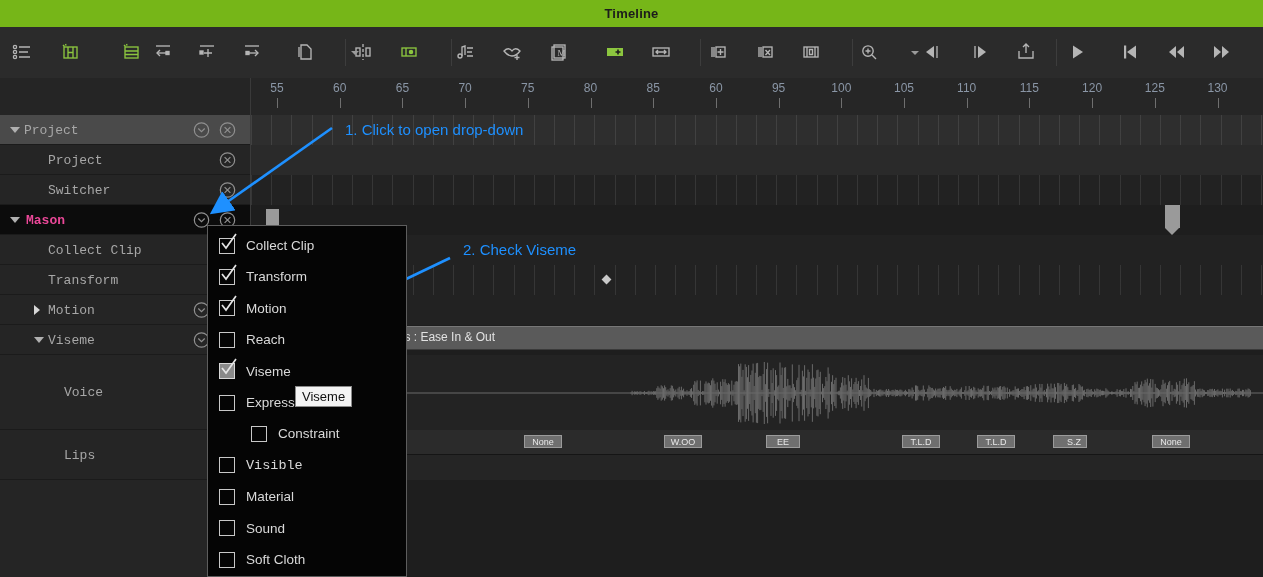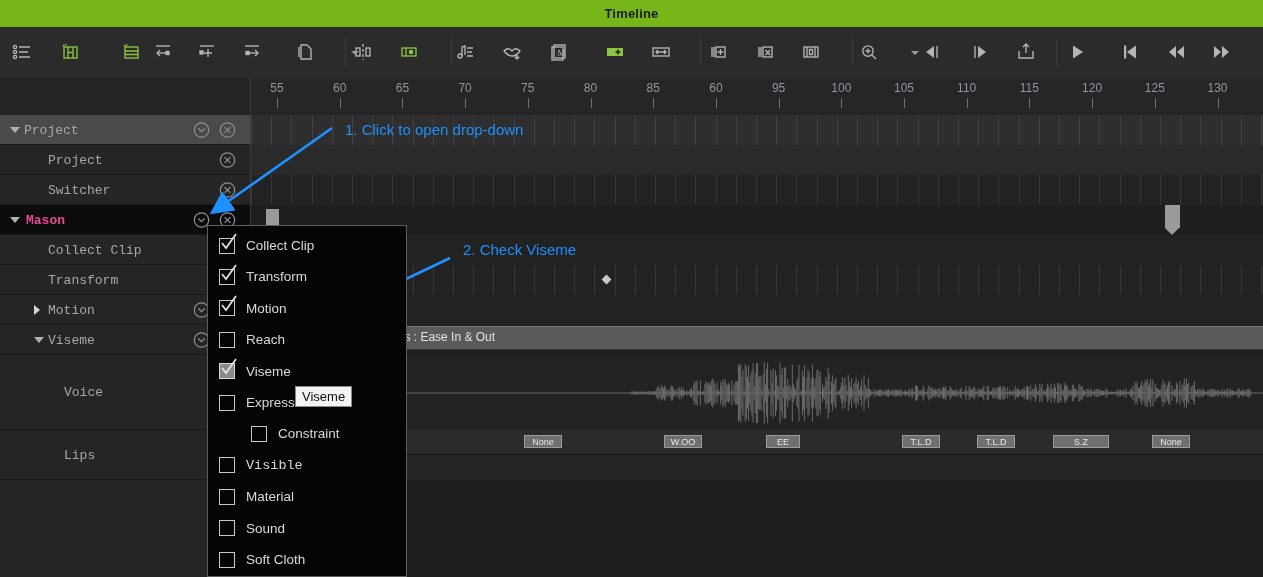--- a/index.html
+++ b/index.html
@@ -475,21 +475,21 @@
       <div class="trk " style="top: 240px; height: 75px; background: rgb(35, 35, 35);"><svg width="1013" height="75">
           <path d="M0 38 H1013M380.0 37.3 V38.7M381.1 35.8 V40.2M382.2 37.2 V38.8M383.4 36.4 V39.6M384.5 36.7 V39.3M385.6 36.6 V39.4M386.7 36.3 V39.7M387.8 37.0 V39.0M389.0 36.2 V39.8M390.1 36.6 V39.4M391.2 37.3 V38.7M392.3 37.0 V39.0M393.4 36.0 V40.0M394.6 37.3 V38.7M395.7 37.0 V39.0M396.8 36.6 V39.4M397.9 35.8 V40.2M399.0 36.6 V39.4M400.2 36.3 V39.7M401.3 36.8 V39.2M402.4 36.1 V39.9M403.5 36.4 V39.6M404.6 36.2 V39.8M405.8 33.2 V42.8M406.9 31.2 V44.8M408.0 32.6 V43.4M409.1 33.7 V42.3M410.2 30.3 V45.7M411.4 31.4 V44.6M412.5 33.2 V42.8M413.6 30.4 V45.6M414.7 32.2 V43.8M415.8 35.3 V40.7M417.0 34.4 V41.6M418.1 35.9 V40.1M419.2 33.2 V42.8M420.3 30.4 V45.6M421.4 30.8 V45.2M422.6 33.6 V42.4M423.7 35.7 V40.3M424.8 34.5 V41.5M425.9 36.8 V39.2M427.0 33.4 V42.6M428.2 31.8 V44.2M429.3 35.2 V40.8M430.4 31.7 V44.3M431.5 35.3 V40.7M432.6 33.7 V42.3M433.8 36.3 V39.7M434.9 36.5 V39.5M436.0 35.2 V40.8M437.1 36.5 V39.5M438.2 36.0 V40.0M439.4 34.2 V41.8M440.5 33.1 V42.9M441.6 36.4 V39.6M442.7 29.7 V46.3M443.8 26.1 V49.9M445.0 27.4 V48.6M446.1 25.4 V50.6M447.2 34.9 V41.1M448.3 36.1 V39.9M449.4 25.6 V50.4M450.6 37.1 V38.9M451.7 36.0 V40.0M452.8 36.2 V39.8M453.9 28.7 V47.3M455.0 26.4 V49.6M456.2 28.5 V47.5M457.3 27.6 V48.4M458.4 28.2 V47.8M459.5 30.2 V45.8M460.6 25.4 V50.6M461.8 23.3 V52.7M462.9 25.6 V50.4M464.0 28.7 V47.3M465.1 35.1 V40.9M466.2 27.3 V48.7M467.4 34.6 V41.4M468.5 36.7 V39.3M469.6 26.7 V49.3M470.7 31.1 V44.9M471.8 24.2 V51.8M473.0 26.9 V49.1M474.1 24.3 V51.7M475.2 28.3 V47.7M476.3 29.9 V46.1M477.4 28.1 V47.9M478.6 29.3 V46.7M479.7 36.3 V39.7M480.8 25.6 V50.4M481.9 35.3 V40.7M483.0 29.7 V46.3M484.2 26.7 V49.3M485.3 26.1 V49.9M486.4 26.5 V49.5M487.5 9.1 V66.9M488.6 11.3 V64.7M489.8 8.6 V67.4M490.9 21.8 V54.2M492.0 14.9 V61.1M493.1 35.3 V40.7M494.2 9.3 V66.7M495.4 11.9 V64.1M496.5 22.2 V53.8M497.6 10.1 V65.9M498.7 26.9 V49.1M499.8 19.9 V56.1M501.0 15.5 V60.5M502.1 8.6 V67.4M503.2 31.0 V45.0M504.3 17.8 V58.2M505.4 8.3 V67.7M506.6 7.9 V68.1M507.7 22.1 V53.9M508.8 20.8 V55.2M509.9 21.1 V54.9M511.0 34.8 V41.2M512.2 19.1 V56.9M513.3 7.0 V69.0M514.4 29.2 V46.8M515.5 14.1 V61.9M516.6 7.7 V68.3M517.8 34.1 V41.9M518.9 37.3 V38.7M520.0 15.1 V60.9M521.1 28.0 V48.0M522.2 13.3 V62.7M523.4 35.3 V40.7M524.5 15.1 V60.9M525.6 20.1 V55.9M526.7 31.7 V44.3M527.8 30.4 V45.6M529.0 7.5 V68.5M530.1 20.0 V56.0M531.2 12.5 V63.5M532.3 32.9 V43.1M533.4 12.7 V63.3M534.6 12.2 V63.8M535.7 31.3 V44.7M536.8 23.9 V52.1M537.9 30.4 V45.6M539.0 30.3 V45.7M540.2 33.2 V42.8M541.3 9.4 V66.6M542.4 28.9 V47.1M543.5 32.2 V43.8M544.6 35.2 V40.8M545.8 25.2 V50.8M546.9 22.7 V53.3M548.0 9.8 V66.2M549.1 36.8 V39.2M550.2 34.8 V41.2M551.4 15.7 V60.3M552.5 21.4 V54.6M553.6 10.2 V65.8M554.7 35.8 V40.2M555.8 22.8 V53.2M557.0 14.6 V61.4M558.1 17.0 V59.0M559.2 34.5 V41.5M560.3 23.6 V52.4M561.4 9.2 V66.8M562.6 22.6 V53.4M563.7 31.9 V44.1M564.8 23.5 V52.5M565.9 15.2 V60.8M567.0 14.6 V61.4M568.2 22.0 V54.0M569.3 16.8 V59.2M570.4 36.6 V39.4M571.5 28.8 V47.2M572.6 33.1 V42.9M573.8 31.2 V44.8M574.9 22.0 V54.0M576.0 26.2 V49.8M577.1 12.4 V63.6M578.2 18.7 V57.3M579.4 36.5 V39.5M580.5 26.8 V49.2M581.6 20.2 V55.8M582.7 29.1 V46.9M583.8 25.0 V51.0M585.0 22.7 V53.3M586.1 37.3 V38.7M587.2 35.9 V40.1M588.3 35.6 V40.4M589.4 32.4 V43.6M590.6 27.7 V48.3M591.7 22.1 V53.9M592.8 30.4 V45.6M593.9 22.9 V53.1M595.0 29.6 V46.4M596.2 35.6 V40.4M597.3 20.2 V55.8M598.4 26.3 V49.7M599.5 31.9 V44.1M600.6 23.3 V52.7M601.8 34.5 V41.5M602.9 29.1 V46.9M604.0 27.0 V49.0M605.1 22.8 V53.2M606.2 28.9 V47.1M607.4 26.2 V49.8M608.5 35.0 V41.0M609.6 31.0 V45.0M610.7 24.4 V51.6M611.8 35.3 V40.7M613.0 20.2 V55.8M614.1 29.8 V46.2M615.2 32.5 V43.5M616.3 33.6 V42.4M617.4 22.9 V53.1M618.6 34.2 V41.8M619.7 35.0 V41.0M620.8 36.4 V39.6M621.9 37.3 V38.7M623.0 33.9 V42.1M624.2 36.8 V39.2M625.3 34.9 V41.1M626.4 35.9 V40.1M627.5 35.3 V40.7M628.6 34.6 V41.4M629.8 34.5 V41.5M630.9 35.5 V40.5M632.0 35.4 V40.6M633.1 37.0 V39.0M634.2 35.4 V40.6M635.4 34.1 V41.9M636.5 35.8 V40.2M637.6 34.0 V42.0M638.7 35.6 V40.4M639.8 36.3 V39.7M641.0 35.0 V41.0M642.1 34.8 V41.2M643.2 35.8 V40.2M644.3 34.4 V41.6M645.4 35.0 V41.0M646.6 34.9 V41.1M647.7 35.8 V40.2M648.8 34.7 V41.3M649.9 34.6 V41.4M651.0 35.4 V40.6M652.2 36.9 V39.1M653.3 35.9 V40.1M654.4 34.8 V41.2M655.5 36.3 V39.7M656.6 36.9 V39.1M657.8 34.1 V41.9M658.9 34.4 V41.6M660.0 35.6 V40.4M661.1 32.5 V43.5M662.2 34.8 V41.2M663.4 37.0 V39.0M664.5 30.4 V45.6M665.6 30.5 V45.5M666.7 31.2 V44.8M667.8 34.8 V41.2M669.0 36.0 V40.0M670.1 35.0 V41.0M671.2 34.6 V41.4M672.3 30.5 V45.5M673.4 34.5 V41.5M674.6 37.1 V38.9M675.7 36.7 V39.3M676.8 33.7 V42.3M677.9 30.4 V45.6M679.0 32.0 V44.0M680.2 33.0 V43.0M681.3 32.9 V43.1M682.4 34.5 V41.5M683.5 35.5 V40.5M684.6 33.5 V42.5M685.8 35.3 V40.7M686.9 33.7 V42.3M688.0 33.7 V42.3M689.1 33.4 V42.6M690.2 36.0 V40.0M691.4 33.3 V42.7M692.5 32.0 V44.0M693.6 32.9 V43.1M694.7 31.1 V44.9M695.8 34.8 V41.2M697.0 35.4 V40.6M698.1 34.8 V41.2M699.2 31.2 V44.8M700.3 33.6 V42.4M701.4 34.9 V41.1M702.6 35.7 V40.3M703.7 34.7 V41.3M704.8 35.1 V40.9M705.9 33.9 V42.1M707.0 36.6 V39.4M708.2 35.4 V40.6M709.3 34.2 V41.8M710.4 32.4 V43.6M711.5 37.2 V38.8M712.6 37.1 V38.9M713.8 35.2 V40.8M714.9 31.1 V44.9M716.0 36.2 V39.8M717.1 35.2 V40.8M718.2 31.0 V45.0M719.4 34.1 V41.9M720.5 33.3 V42.7M721.6 35.2 V40.8M722.7 31.8 V44.2M723.8 32.7 V43.3M725.0 35.4 V40.6M726.1 36.9 V39.1M727.2 33.4 V42.6M728.3 34.6 V41.4M729.4 34.3 V41.7M730.6 34.7 V41.3M731.7 32.9 V43.1M732.8 30.6 V45.4M733.9 36.6 V39.4M735.0 36.3 V39.7M736.2 31.1 V44.9M737.3 30.8 V45.2M738.4 36.0 V40.0M739.5 36.8 V39.2M740.6 35.8 V40.2M741.8 32.7 V43.3M742.9 34.5 V41.5M744.0 32.5 V43.5M745.1 35.3 V40.7M746.2 32.2 V43.8M747.4 32.7 V43.3M748.5 31.5 V44.5M749.6 31.0 V45.0M750.7 34.6 V41.4M751.8 31.9 V44.1M753.0 31.2 V44.8M754.1 32.5 V43.5M755.2 37.0 V39.0M756.3 32.6 V43.4M757.4 37.1 V38.9M758.6 34.2 V41.8M759.7 36.5 V39.5M760.8 36.3 V39.7M761.9 35.3 V40.7M763.0 35.2 V40.8M764.2 31.4 V44.6M765.3 34.1 V41.9M766.4 33.6 V42.4M767.5 33.4 V42.6M768.6 36.0 V40.0M769.8 35.0 V41.0M770.9 34.0 V42.0M772.0 34.2 V41.8M773.1 31.9 V44.1M774.2 35.2 V40.8M775.4 31.3 V44.7M776.5 31.1 V44.9M777.6 31.9 V44.1M778.7 36.2 V39.8M779.8 30.2 V45.8M781.0 35.4 V40.6M782.1 33.7 V42.3M783.2 33.6 V42.4M784.3 29.2 V46.8M785.4 32.5 V43.5M786.6 36.3 V39.7M787.7 35.3 V40.7M788.8 28.9 V47.1M789.9 32.6 V43.4M791.0 29.0 V47.0M792.2 36.3 V39.7M793.3 35.0 V41.0M794.4 36.7 V39.3M795.5 33.7 V42.3M796.6 28.7 V47.3M797.8 31.4 V44.6M798.9 34.4 V41.6M800.0 28.5 V47.5M801.1 33.3 V42.7M802.2 33.4 V42.6M803.4 28.8 V47.2M804.5 32.2 V43.8M805.6 36.7 V39.3M806.7 27.9 V48.1M807.8 28.1 V47.9M809.0 30.5 V45.5M810.1 28.9 V47.1M811.2 35.5 V40.5M812.3 34.5 V41.5M813.4 27.9 V48.1M814.6 31.0 V45.0M815.7 29.3 V46.7M816.8 32.2 V43.8M817.9 35.2 V40.8M819.0 35.1 V40.9M820.2 35.3 V40.7M821.3 30.1 V45.9M822.4 29.5 V46.5M823.5 34.0 V42.0M824.6 32.9 V43.1M825.8 35.6 V40.4M826.9 34.9 V41.1M828.0 29.0 V47.0M829.1 30.3 V45.7M830.2 31.8 V44.2M831.4 31.4 V44.6M832.5 35.4 V40.6M833.6 34.8 V41.2M834.7 37.2 V38.8M835.8 34.1 V41.9M837.0 33.7 V42.3M838.1 34.9 V41.1M839.2 34.7 V41.3M840.3 34.0 V42.0M841.4 36.3 V39.7M842.6 36.8 V39.2M843.7 34.3 V41.7M844.8 35.8 V40.2M845.9 33.6 V42.4M847.0 34.1 V41.9M848.2 35.1 V40.9M849.3 34.6 V41.4M850.4 35.8 V40.2M851.5 35.7 V40.3M852.6 35.9 V40.1M853.8 36.2 V39.8M854.9 33.3 V42.7M856.0 34.5 V41.5M857.1 35.7 V40.3M858.2 36.7 V39.3M859.4 37.2 V38.8M860.5 36.5 V39.5M861.6 36.6 V39.4M862.7 37.0 V39.0M863.8 36.9 V39.1M865.0 36.3 V39.7M866.1 34.2 V41.8M867.2 37.2 V38.8M868.3 34.9 V41.1M869.4 34.6 V41.4M870.6 36.1 V39.9M871.7 36.1 V39.9M872.8 34.1 V41.9M873.9 36.9 V39.1M875.0 33.3 V42.7M876.2 36.7 V39.3M877.3 36.3 V39.7M878.4 37.3 V38.7M879.5 33.9 V42.1M880.6 34.2 V41.8M881.8 31.0 V45.0M882.9 36.2 V39.8M884.0 27.2 V48.8M885.1 29.3 V46.7M886.2 26.6 V49.4M887.4 32.9 V43.1M888.5 32.7 V43.3M889.6 29.7 V46.3M890.7 26.4 V49.6M891.8 31.2 V44.8M893.0 28.7 V47.3M894.1 24.9 V51.1M895.2 27.3 V48.7M896.3 23.6 V52.4M897.4 30.6 V45.4M898.6 28.2 V47.8M899.7 24.0 V52.0M900.8 32.6 V43.4M901.9 24.4 V51.6M903.0 37.1 V38.9M904.2 28.9 V47.1M905.3 32.6 V43.4M906.4 33.1 V42.9M907.5 34.2 V41.8M908.6 35.2 V40.8M909.8 34.3 V41.7M910.9 29.8 V46.2M912.0 24.8 V51.2M913.1 29.0 V47.0M914.2 27.7 V48.3M915.4 33.7 V42.3M916.5 30.2 V45.8M917.6 27.3 V48.7M918.7 25.9 V50.1M919.8 36.8 V39.2M921.0 30.1 V45.9M922.1 35.9 V40.1M923.2 33.8 V42.2M924.3 34.4 V41.6M925.4 27.3 V48.7M926.6 29.7 V46.3M927.7 36.3 V39.7M928.8 26.0 V50.0M929.9 34.3 V41.7M931.0 30.1 V45.9M932.2 28.4 V47.6M933.3 23.7 V52.3M934.4 31.0 V45.0M935.5 23.3 V52.7M936.6 29.1 V46.9M937.8 27.3 V48.7M938.9 37.0 V39.0M940.0 31.8 V44.2M941.1 31.2 V44.8M942.2 30.0 V46.0M943.4 26.2 V49.8M944.5 34.5 V41.5M945.6 36.5 V39.5M946.7 34.2 V41.8M947.8 34.1 V41.9M949.0 33.6 V42.4M950.1 35.9 V40.1M951.2 33.8 V42.2M952.3 34.8 V41.2M953.4 35.3 V40.7M954.6 36.9 V39.1M955.7 36.9 V39.1M956.8 35.0 V41.0M957.9 35.3 V40.7M959.0 33.9 V42.1M960.2 34.3 V41.7M961.3 33.8 V42.2M962.4 35.6 V40.4M963.5 34.0 V42.0M964.6 35.8 V40.2M965.8 35.3 V40.7M966.9 34.4 V41.6M968.0 36.2 V39.8M969.1 35.7 V40.3M970.2 36.1 V39.9M971.4 33.6 V42.4M972.5 37.0 V39.0M973.6 34.7 V41.3M974.7 36.9 V39.1M975.8 33.7 V42.3M977.0 33.7 V42.3M978.1 36.1 V39.9M979.2 33.5 V42.5M980.3 35.8 V40.2M981.4 34.9 V41.1M982.6 36.0 V40.0M983.7 37.1 V38.9M984.8 35.9 V40.1M985.9 36.1 V39.9M987.0 33.7 V42.3M988.2 33.5 V42.5M989.3 36.0 V40.0M990.4 36.3 V39.7M991.5 34.8 V41.2M992.6 34.9 V41.1M993.8 36.6 V39.4M994.9 34.4 V41.6M996.0 35.2 V40.8M997.1 33.5 V42.5M998.2 33.9 V42.1M999.4 35.2 V40.8" stroke="#6a6a6a" stroke-width="1"></path>
         </svg></div>
       <div class="trk " style="top: 315px; height: 50px; background: rgb(37, 37, 37);">
         <div style="position: absolute; left: 0px; top: 0px; width: 1013px; height: 24px; background: rgb(43, 43, 43); border-bottom: 1px solid rgb(21, 21, 21);"></div>
         <div class="vlabel" style="left: 273px; top: 5px; width: 38px;">None</div>
         <div class="vlabel" style="left: 413px; top: 5px; width: 38px;">W.OO</div>
         <div class="vlabel" style="left: 515px; top: 5px; width: 34px;">EE</div>
         <div class="vlabel" style="left: 651px; top: 5px; width: 38px;">T.L.D</div>
         <div class="vlabel" style="left: 726px; top: 5px; width: 38px;">T.L.D</div>
-        <div class="vlabel" style="left: 802px; top: 5px; width: 56px;">S.Z</div>
+        <div class="vlabel" style="left: 802px; top: 5px; width: 34px; text-align: right;">S.Z</div>
         <div class="vlabel" style="left: 901px; top: 5px; width: 38px;">None</div>
       </div>
     </div>
 
   <svg class="arrow" style="left:0;top:0;width:1263px;height:577px;pointer-events:none">
     <defs>
       <marker id="ah" markerWidth="9" markerHeight="9" refX="7.5" refY="4.5" orient="auto">
         <path d="M0,0 L9,4.5 L0,9 z" fill="#1e90ff"></path>
       </marker>
     </defs>

